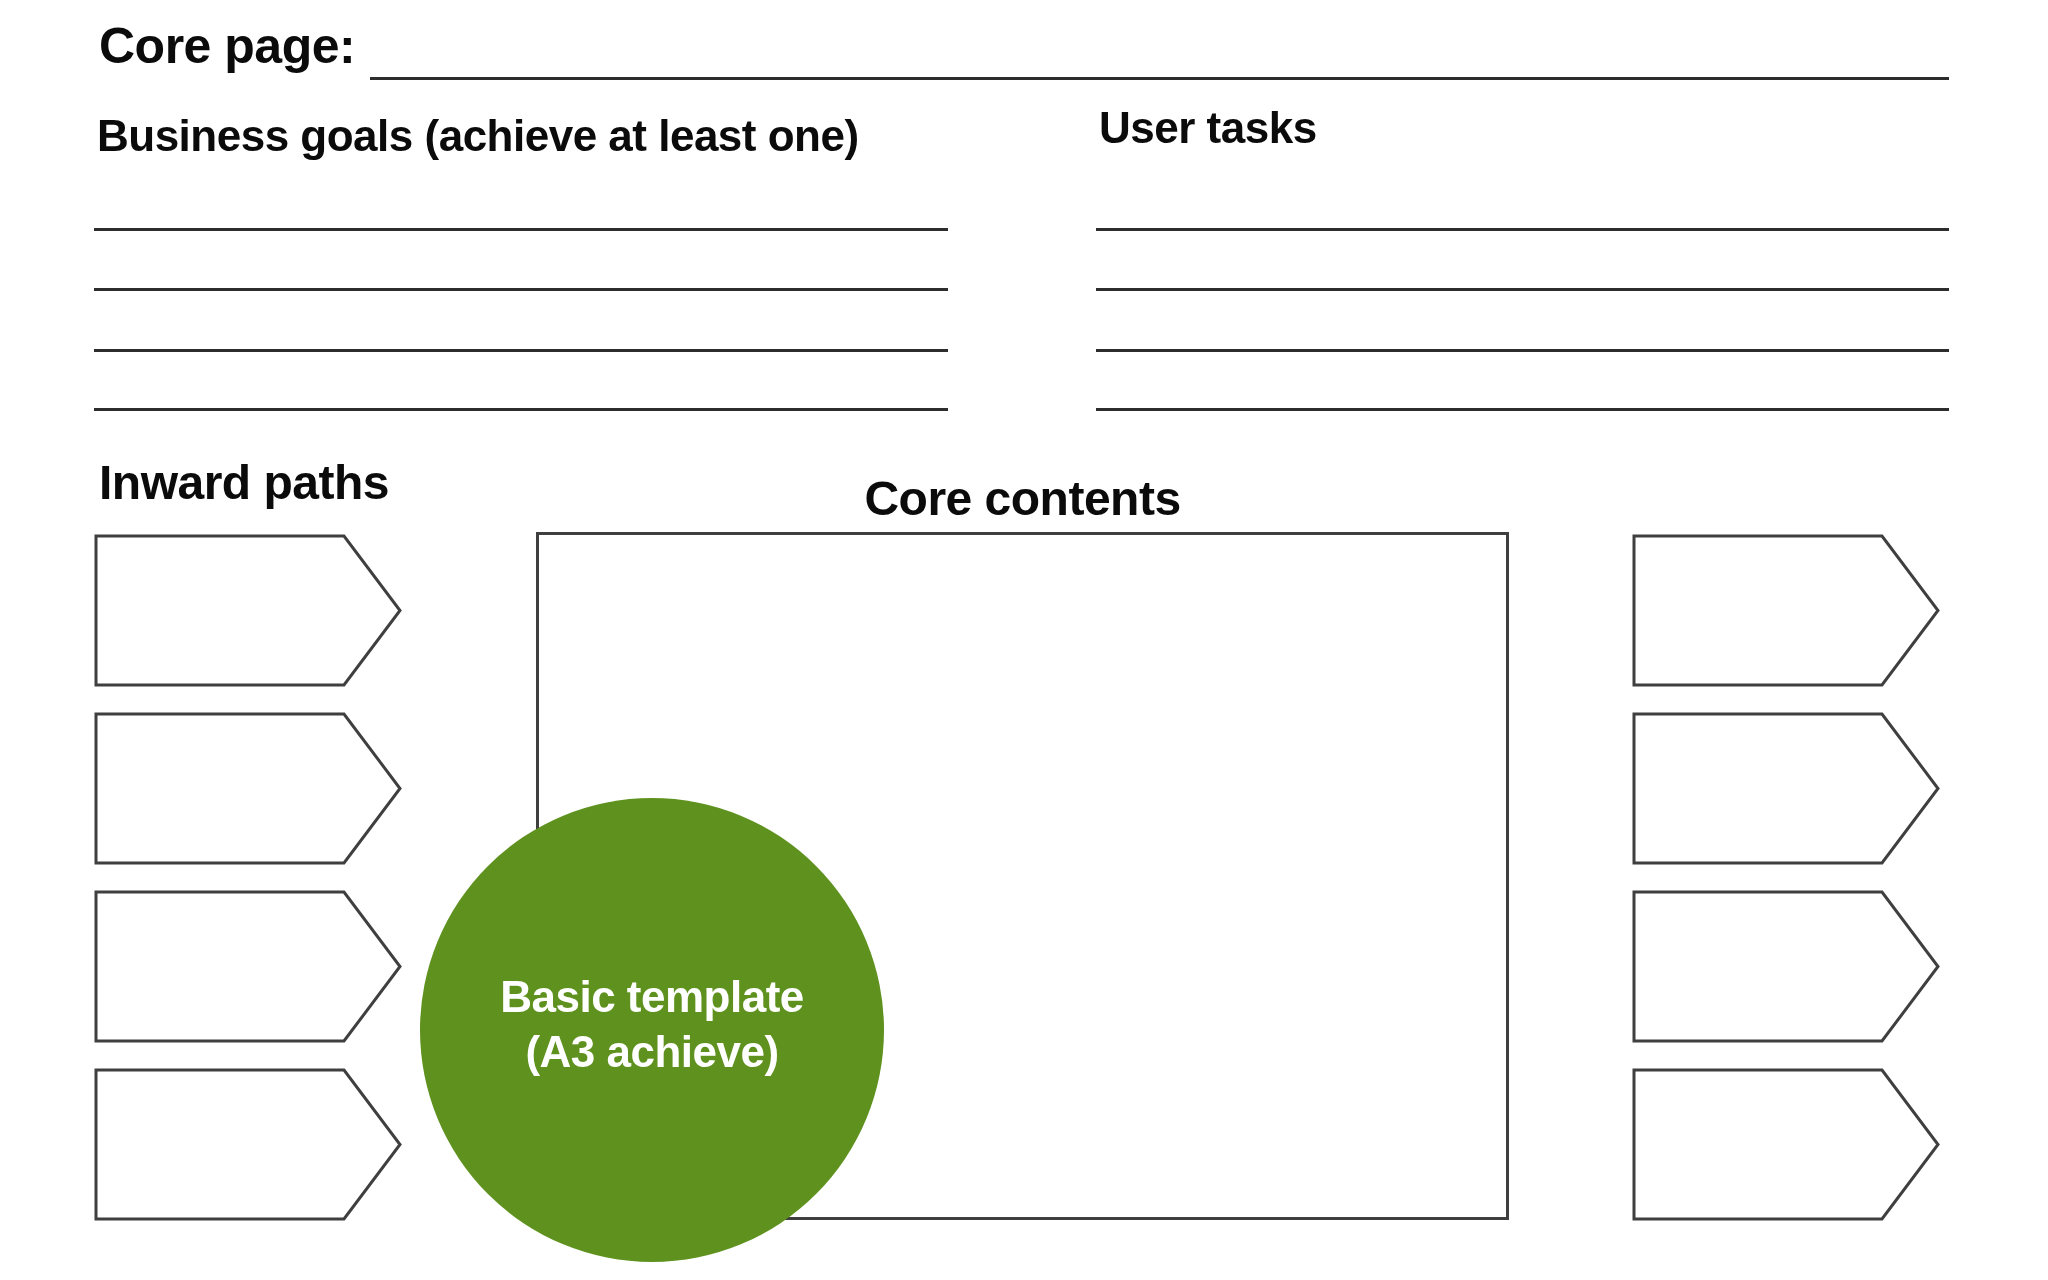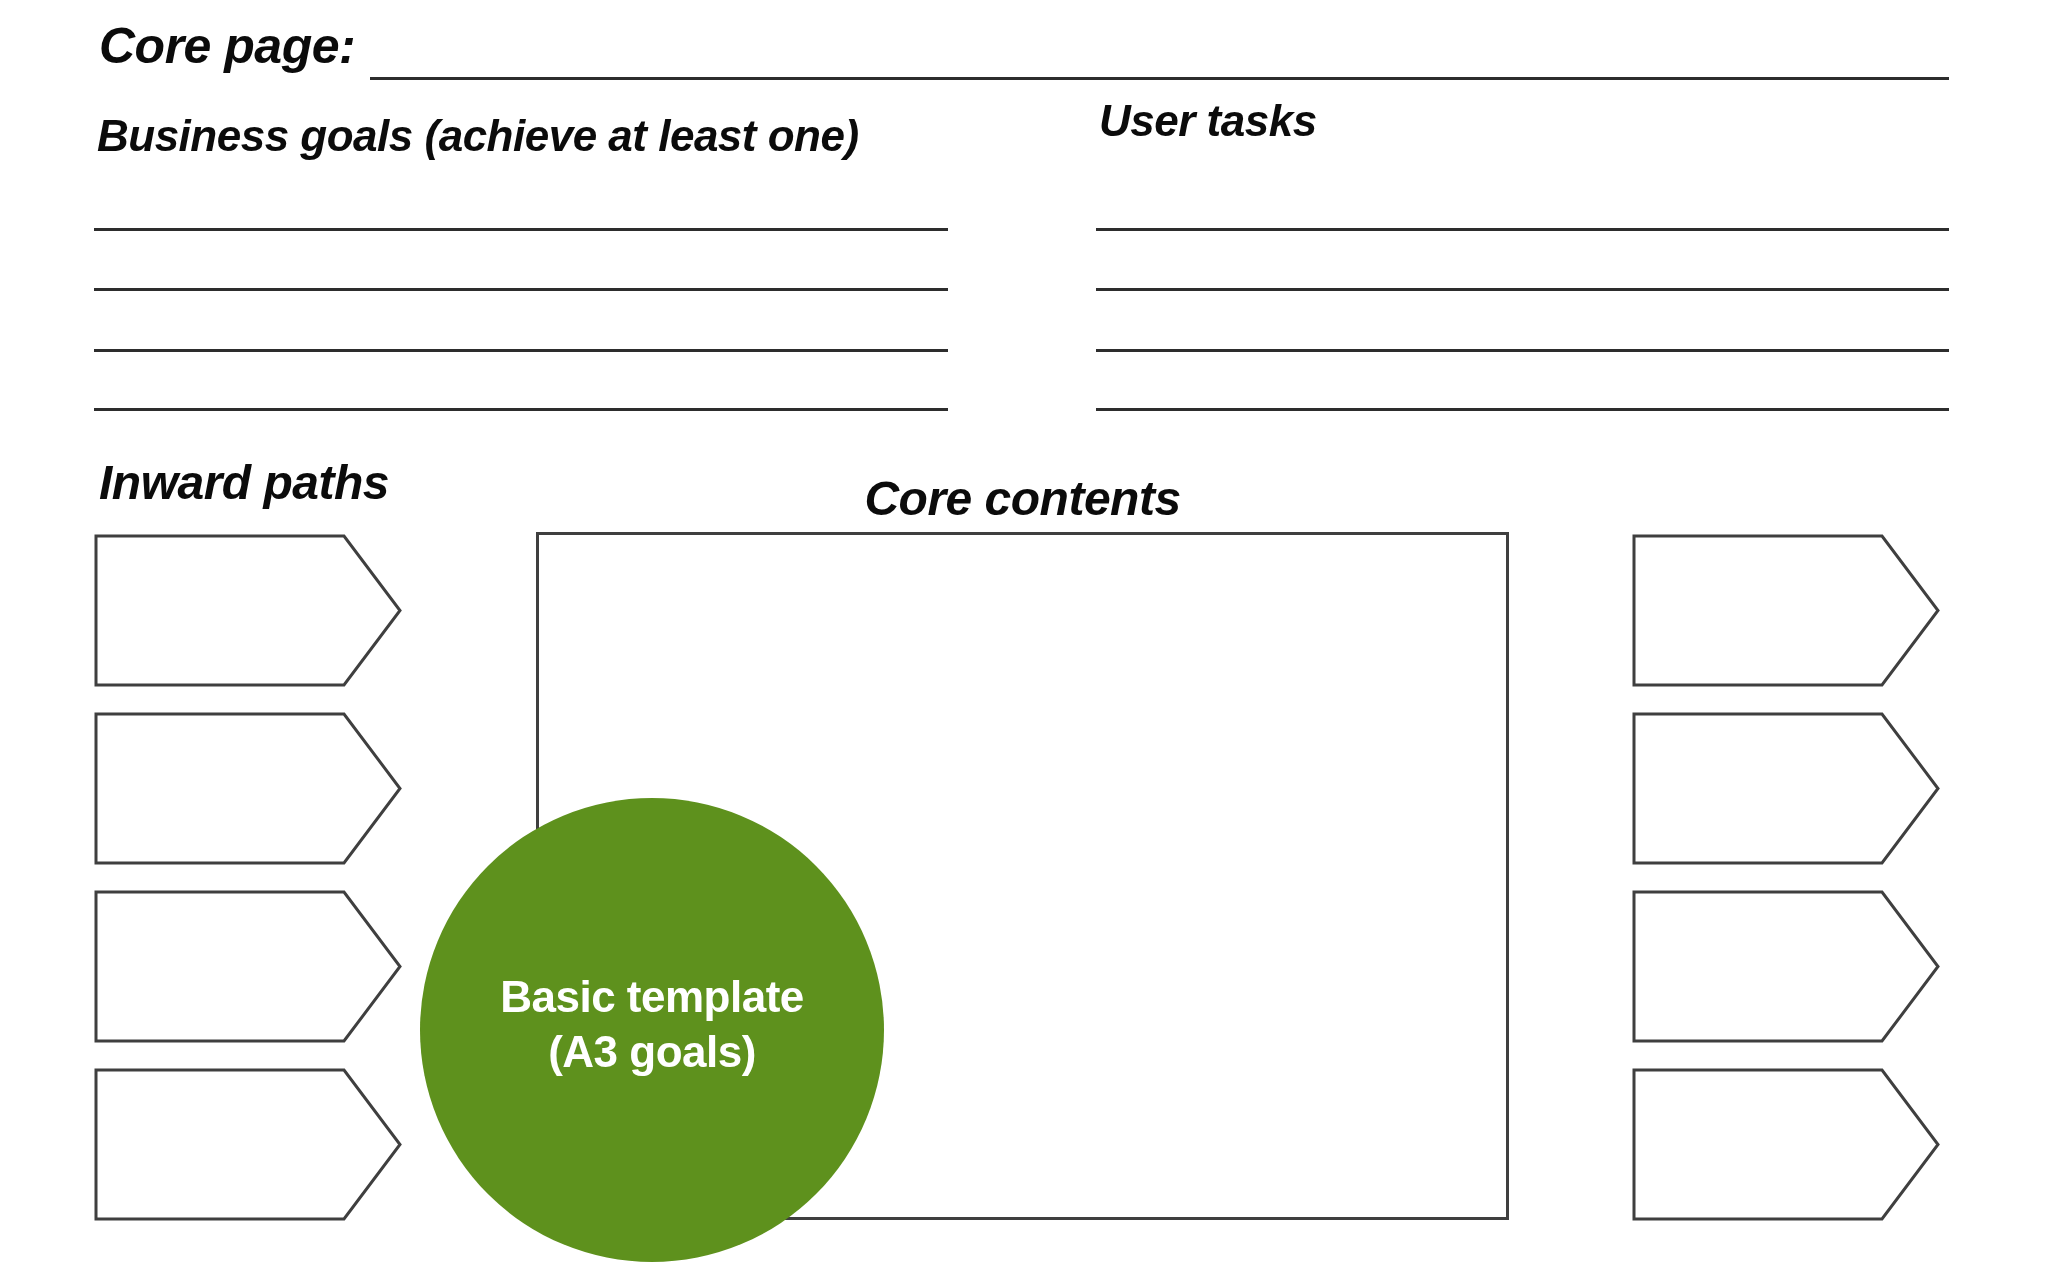--- a/index.html
+++ b/index.html
@@ -16,21 +16,20 @@
     overflow: hidden;
     font-family: "Liberation Sans", sans-serif;
     color: var(--text, #0b0b0b);
   }
   .h {
     position: absolute;
     font-weight: 700;
     letter-spacing: -0.5px;
     line-height: 1.1;
     white-space: nowrap;
-    font-style: italic;
   }
   .h-title   { font-size: 50px; }
   .h-col     { font-size: 44px; text-align: right; }
   .h-section { font-size: 48px; text-align: center; }
   .rule {
     position: absolute;
     height: 3px;
     background: var(--line, #2d2d2d);
   }
   .arrow {
@@ -82,21 +81,21 @@
 </style>
 </head>
 <body>
 
 <div class="page">
 
   <div class="h h-title" style="left:99px; top:19px;">Core page:</div>
   <div class="rule" style="left:370px; top:77px; width:1579px;"></div>
 
   <div class="h h-col" style="left:97px; top:112px;">Business goals (achieve at least one)</div>
-  <div class="h h-col" style="left:1099px; top:97px;">User tasks</div>
+  <div class="h h-col" style="left:1099px; top:104px;">User tasks</div>
 
   <div class="rule" style="left:94px; top:228px; width:854px;"></div>
   <div class="rule" style="left:94px; top:288px; width:854px;"></div>
   <div class="rule" style="left:94px; top:349px; width:854px;"></div>
   <div class="rule" style="left:94px; top:408px; width:854px;"></div>
 
   <div class="rule" style="left:1096px; top:228px; width:853px;"></div>
   <div class="rule" style="left:1096px; top:288px; width:853px;"></div>
   <div class="rule" style="left:1096px; top:349px; width:853px;"></div>
   <div class="rule" style="left:1096px; top:408px; width:853px;"></div>
@@ -128,17 +127,17 @@
   <svg class="arrow" style="left:1632px; top:890px;" viewBox="0 0 308 153">
     <polygon points="2,2 250,2 306,76.5 250,151 2,151"></polygon>
   </svg>
   <svg class="arrow" style="left:1632px; top:1068px;" viewBox="0 0 308 153">
     <polygon points="2,2 250,2 306,76.5 250,151 2,151"></polygon>
   </svg>
 
   <div class="badge">
     <div class="badge-text">
       <div>Basic template</div>
-      <div>(A3 goals)</div>
+      <div>(A3 achieve)</div>
     </div>
   </div>
 
 </div>
 
 </body></html>

